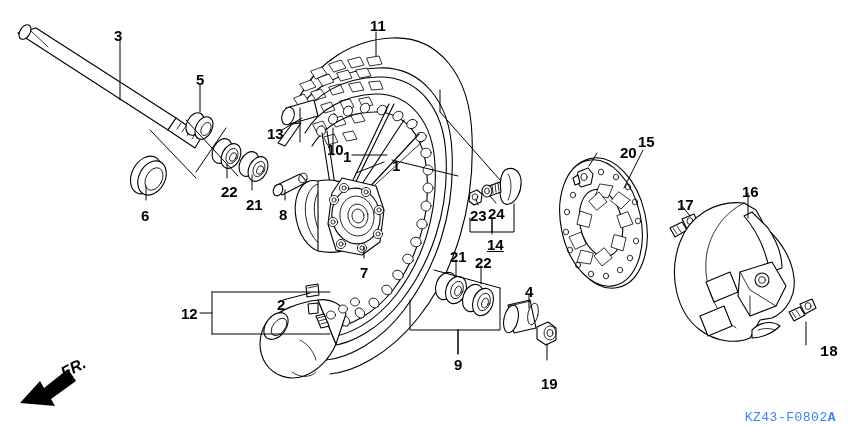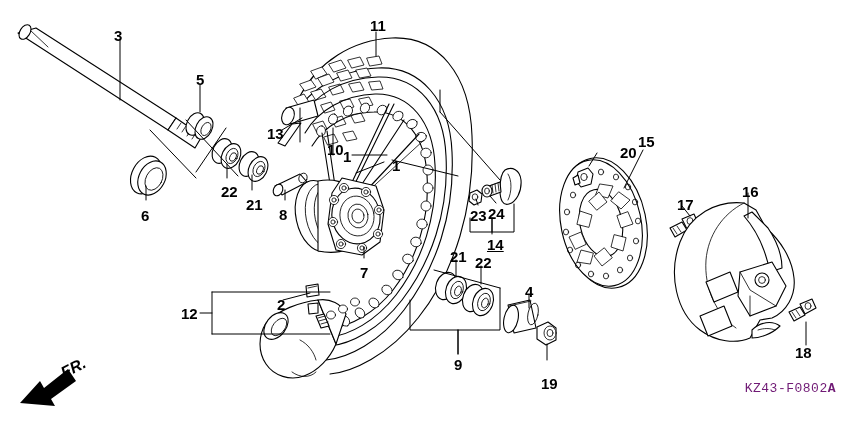--- a/index.html
+++ b/index.html
@@ -7,23 +7,23 @@
     position:relative;width:850px;height:425px;background:#ffffff;
     font-family:"Liberation Sans", sans-serif; overflow:hidden;
   }
   #art{position:absolute;left:0;top:0;width:850px;height:425px;}
   .lbl{
     position:absolute;font-family:"Liberation Sans",sans-serif;
     font-weight:bold;font-size:15px;color:#000;line-height:1;
     white-space:nowrap;
   }
   #partcode{
-    position:absolute;right:14px;bottom:29px;
+    position:absolute;right:14px;bottom:0;
     font-family:"Liberation Mono","DejaVu Sans Mono",monospace;
-    font-size:13px;letter-spacing:.5px;color:#701a75;white-space:nowrap;
+    font-size:13px;letter-spacing:.5px;color:#3b82f6;white-space:nowrap;
   }
   #partcode .suffix{font-weight:bold;}
   #frmark{
     position:absolute;left:18px;bottom:18px;width:84px;height:44px;
   }
   #frmark .frtext{
     position:absolute;left:44px;top:2px;
     font-family:"Liberation Sans",sans-serif;
     font-style:italic;font-weight:bold;font-size:16px;color:#000;
     transform:rotate(-27deg);transform-origin:left center;
@@ -423,21 +423,21 @@
   <div class="lbl" style="left:470px;top:208px;">23</div>
   <div class="lbl" style="left:488px;top:206px;">24</div>
   <div class="lbl" style="left:487px;top:237px;text-decoration:underline;">14</div>
   <div class="lbl" style="left:450px;top:249px;">21</div>
   <div class="lbl" style="left:475px;top:255px;">22</div>
   <div class="lbl" style="left:525px;top:284px;">4</div>
   <div class="lbl" style="left:454px;top:357px;">9</div>
   <div class="lbl" style="left:541px;top:364px;margin-top:12px;">19</div>
   <div class="lbl" style="left:181px;top:306px;text-align:center;">12</div>
   <div class="lbl" style="left:277px;top:297px;">2</div>
-  <div class="lbl" style="left:795px;top:345px;">18</div>
+  <div class="lbl" style="left:820px;top:345px;font-family:Liberation Mono, monospace;">18</div>
 
   <div id="frmark">
     <svg viewBox="0 0 84 44" width="84" height="44">
       <path class="fk" d="M2 40 L22 18 L26 25 L50 6 L58 18 L33 36 L37 43 Z"></path>
     </svg>
     <div class="frtext">FR.</div>
   </div>
 
   <div id="partcode">
     <span>KZ43-F0802</span><span class="suffix">A</span>

